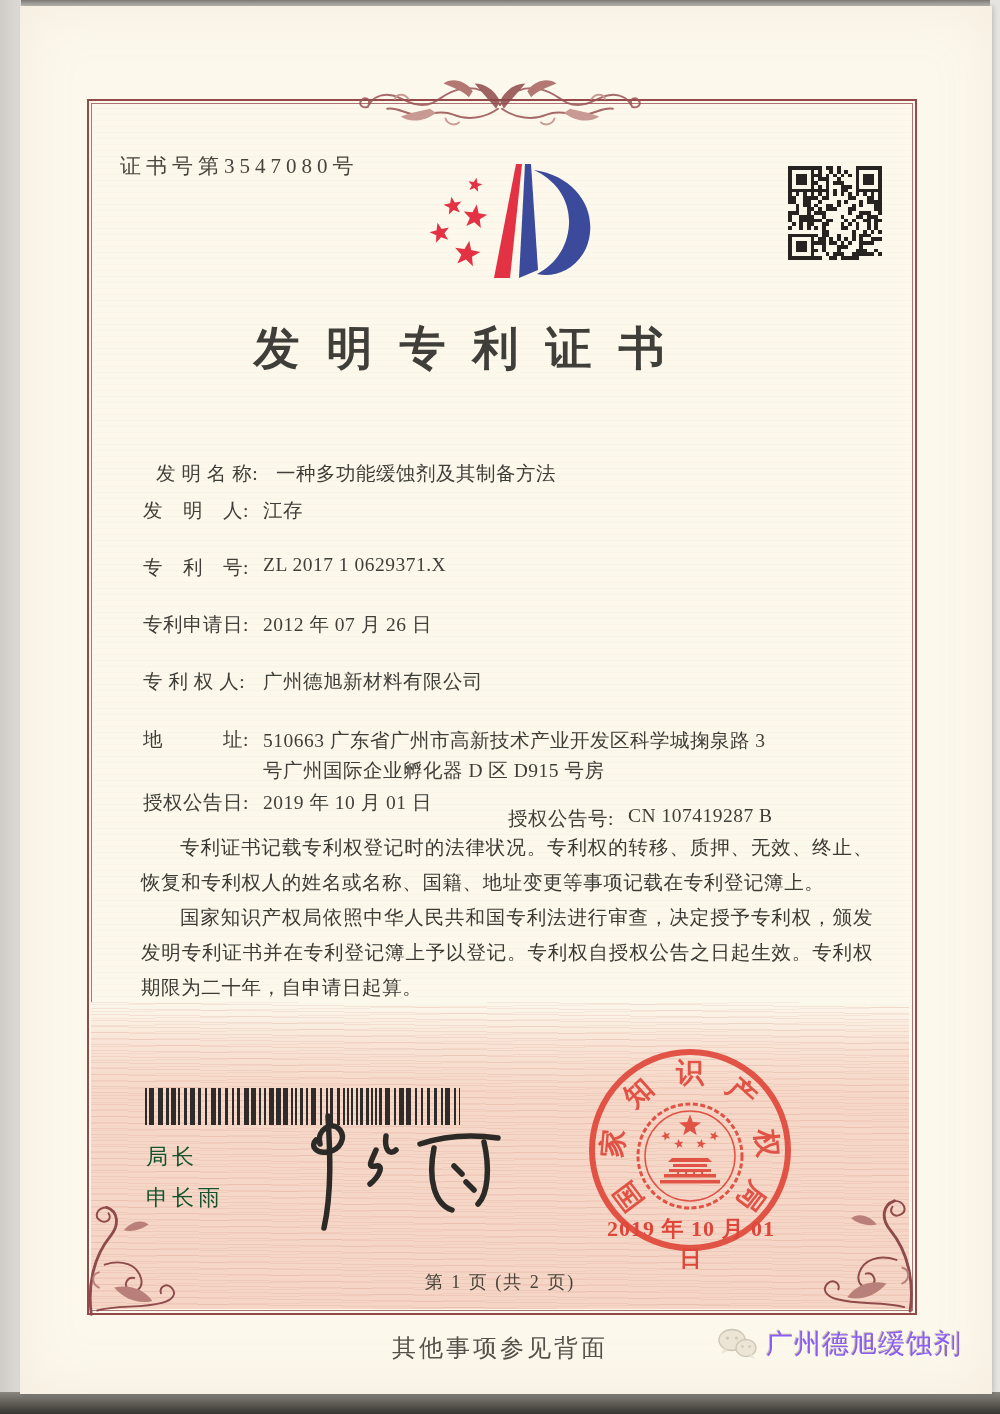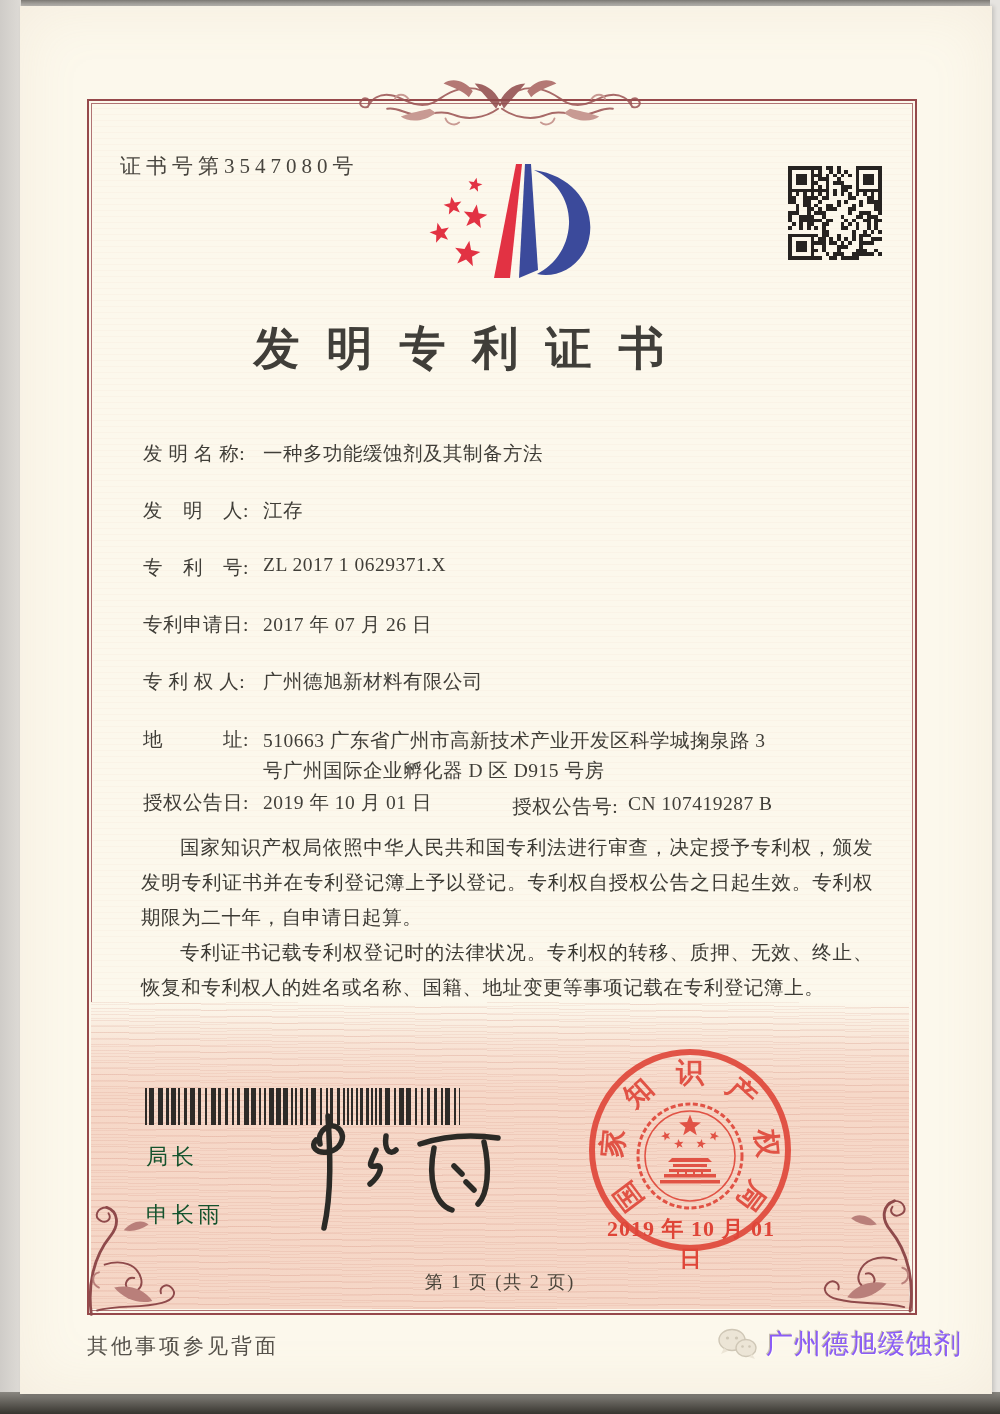--- a/index.html
+++ b/index.html
@@ -48,24 +48,24 @@
   .title{
     position:absolute;left:87px;top:318px;width:744px;
     text-align:center;font-size:46px;font-weight:bold;color:#403e39;
     letter-spacing:27px;text-indent:27px;margin:0;
   }
 
   .field-row{position:absolute;left:143px;font-size:19.5px;color:#403e38;letter-spacing:0.5px;}
   .f-label{display:inline-block;width:120px;white-space:pre;vertical-align:top;}
   .f-value{display:inline-block;vertical-align:top;}
   .f-lines div{line-height:30px;}
-  .row-name{top:440px;} .row-inventor{top:497px;} .row-patno{top:554px;}
+  .row-name{top:460px;margin-left:13px;} .row-inventor{top:497px;} .row-patno{top:554px;}
   .row-filing{top:611px;} .row-patentee{top:668px;} .row-address{top:726px;text-decoration:underline;}
   .row-grant{top:789px;width:740px;}
-  .grant2{position:absolute;left:365px;top:4px;text-align:center;}
+  .grant2{position:absolute;left:365px;top:16px;}
 
   .paragraphs{
     position:absolute;left:141px;top:830px;width:732px;
     font-size:19.5px;color:#3c3a34;line-height:35px;letter-spacing:0.6px;
     text-align:justify;
   }
   .paragraphs p{margin:0;text-indent:2em;}
 
   
   .pink-zone{
@@ -81,38 +81,38 @@
   }
 
   .barcode{position:absolute;left:145px;top:1088px;width:315px;height:37px;}
 
   .director{
     position:absolute;left:146px;top:1142px;
     font-family:"Liberation Sans","DejaVu Sans",sans-serif;
     font-size:22px;color:#14532d;letter-spacing:4px;
   }
   .director .d-title{display:block;}
-  .director .d-name{display:block;margin-top:28px;}
+  .director .d-name{display:block;margin-top:11px;}
 
   .signature{position:absolute;left:258px;top:1106px;width:270px;height:135px;}
 
   .seal{position:absolute;left:578px;top:1038px;width:224px;height:224px;}
   .seal-date{
     position:absolute;left:596px;top:1214px;width:190px;text-align:center;
     font-size:22px;color:#df4538;letter-spacing:1px;font-weight:bold;
   }
 
   .page-indicator{
     position:absolute;left:87px;top:1270px;width:826px;text-align:center;
     font-size:18px;color:#494339;letter-spacing:2px;
   }
 
   .back-note{
-    position:absolute;left:87px;top:1332px;width:826px;text-align:left;
-    font-size:21px;color:#55514a;letter-spacing:3px;
+    position:absolute;left:87px;top:1332px;width:826px;text-align:center;
+    font-size:24px;color:#55514a;letter-spacing:3px;
   }
 
   .watermark{
     position:absolute;right:38px;top:1326px;display:flex;align-items:center;gap:8px;
   }
   .wm-text{
     font-family:"Liberation Sans","DejaVu Sans",sans-serif;
     font-size:27px;color:#8b5cf6;letter-spacing:1px;
     text-shadow:1px 1px 0 #fffdf6,-1px -1px 0 #c6beac;
   }
@@ -529,40 +529,40 @@
   <div class="field-row row-name">
     <span class="f-label">发 明 名 称: </span><span class="f-value">一种多功能缓蚀剂及其制备方法</span>
   </div>
   <div class="field-row row-inventor">
     <span class="f-label">发　明　人: </span><span class="f-value">江存</span>
   </div>
   <div class="field-row row-patno">
     <span class="f-label">专　利　号: </span><span class="f-value">ZL 2017 1 0629371.X</span>
   </div>
   <div class="field-row row-filing">
-    <span class="f-label">专利申请日: </span><span class="f-value">2017 年 07 月 26 日</span>
+    <span class="f-label">专利申请日: </span><span class="f-value">2012 年 07 月 26 日</span>
   </div>
   <div class="field-row row-patentee">
     <span class="f-label">专 利 权 人: </span><span class="f-value">广州德旭新材料有限公司</span>
   </div>
   <div class="field-row row-address">
     <span class="f-label">地　　　址: </span><span class="f-value f-lines"><div>510663 广东省广州市高新技术产业开发区科学城掬泉路 3</div><div>号广州国际企业孵化器 D 区 D915 号房</div></span>
   </div>
   <div class="field-row row-grant">
     <span>
       <span class="f-label">授权公告日: </span><span class="f-value">2019 年 10 月 01 日</span>
     </span>
     <span class="grant2">
       <span class="f-label">授权公告号: </span><span class="f-value">CN 107419287 B</span>
     </span>
   </div>
 
   <div class="paragraphs">
+    <p>专利证书记载专利权登记时的法律状况。专利权的转移、质押、无效、终止、恢复和专利权人的姓名或名称、国籍、地址变更等事项记载在专利登记簿上。</p>
     <p>国家知识产权局依照中华人民共和国专利法进行审查，决定授予专利权，颁发发明专利证书并在专利登记簿上予以登记。专利权自授权公告之日起生效。专利权期限为二十年，自申请日起算。</p>
-    <p>专利证书记载专利权登记时的法律状况。专利权的转移、质押、无效、终止、恢复和专利权人的姓名或名称、国籍、地址变更等事项记载在专利登记簿上。</p>
   </div>
 
   <svg id="barcode-svg" class="barcode" viewBox="0 0 315 37" shape-rendering="crispEdges" preserveAspectRatio="none">
       <rect x="0" y="0" width="2" height="37" fill="#2e2b28"></rect>
       <rect x="4" y="0" width="5" height="37" fill="#2e2b28"></rect>
       <rect x="13" y="0" width="5" height="37" fill="#2e2b28"></rect>
       <rect x="21" y="0" width="3" height="37" fill="#2e2b28"></rect>
       <rect x="26" y="0" width="5" height="37" fill="#2e2b28"></rect>
       <rect x="33" y="0" width="2" height="37" fill="#2e2b28"></rect>
       <rect x="39" y="0" width="3" height="37" fill="#2e2b28"></rect>

